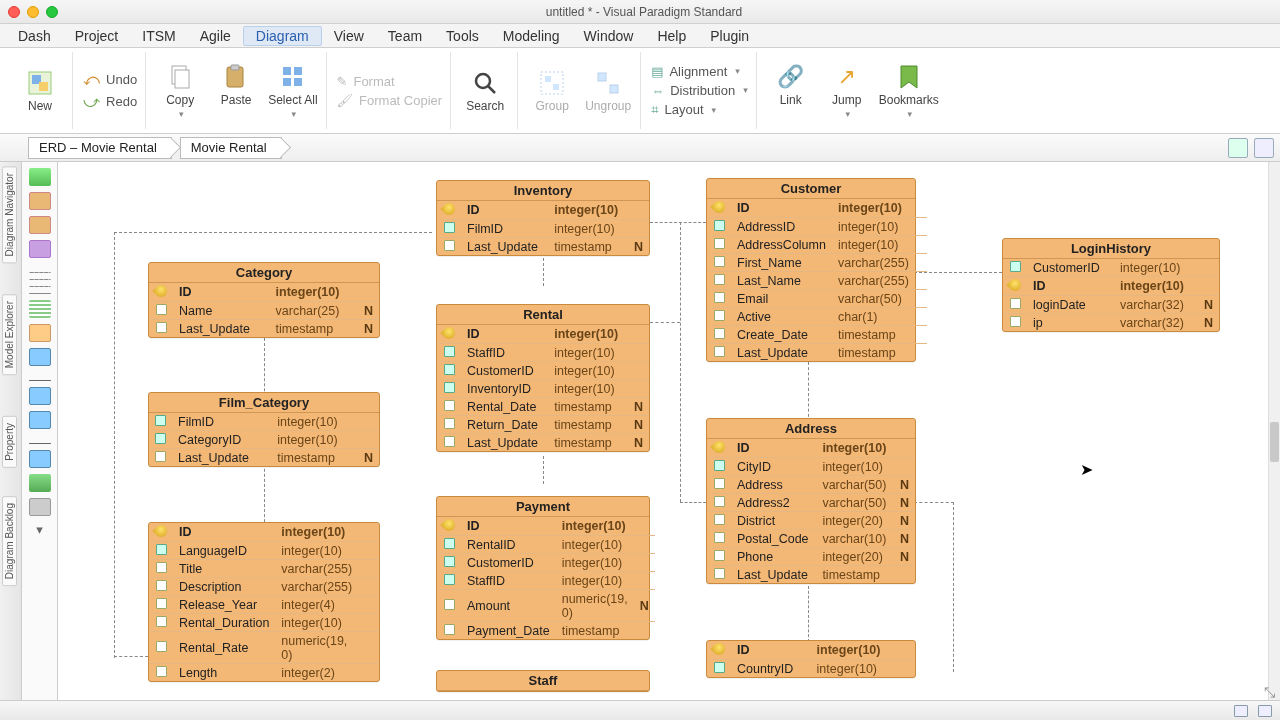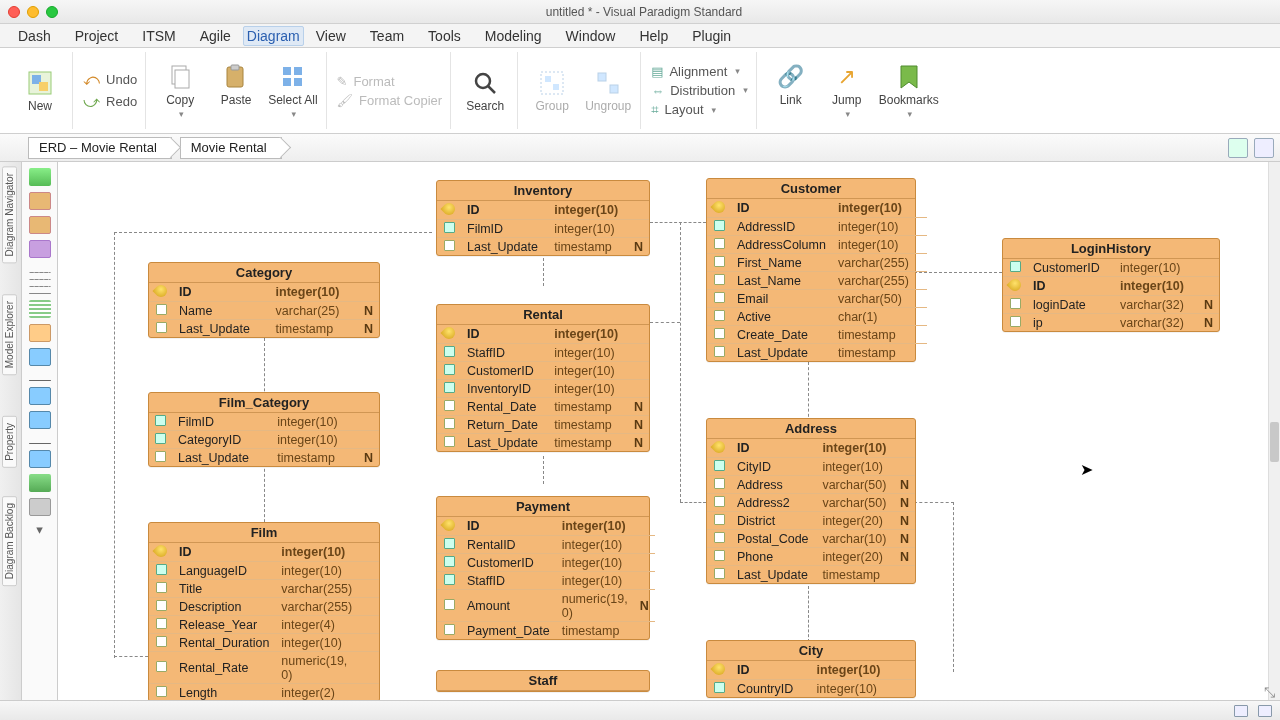--- a/index.html
+++ b/index.html
@@ -6,21 +6,21 @@
 body { width: 1280px; height: 720px; overflow: hidden; background: #ececec; font-size: 13px; color: #222; }
 
 .titlebar { height: 24px; background: linear-gradient(#f6f6f6,#e8e8e8); border-bottom:1px solid #d0d0d0; display:flex; align-items:center; padding:0 8px; position:relative; }
 .traffic { display:flex; gap:7px; }
 .tl { width:12px; height:12px; border-radius:50%; }
 .tl.red{background:#ff5f57;border:1px solid #e33e32;} .tl.yel{background:#febc2e;border:1px solid #e09e00;} .tl.grn{background:#28c840;border:1px solid #17a92d;}
 .win-title { position:absolute; left:0; right:0; text-align:center; font-size:12px; color:#555; pointer-events:none;padding-left:8px;}
 
 .menubar { height: 24px; background:#f4f4f4; border-bottom:1px solid #cfcfcf; display:flex; align-items:center; padding:0 6px; }
 .menubar .menu-item { padding:2px 12px; font-size:14px; color:#333; cursor:default; }
-.menubar .menu-item.active { background:#dfe9f5; color:#2a5fb0; border:1px solid #b8d0ea; border-radius:2px; padding:1px 3px;}
+.menubar .menu-item.active { background:#dfe9f5; color:#2a5fb0; border:1px solid #b8d0ea; border-radius:2px; padding:1px 12px;}
 
 .ribbon { height: 86px; background:#fff; border-bottom:1px solid #cfcfcf; display:flex; align-items:stretch; padding:4px 8px; gap:2px; }
 .ribbon-group { display:flex; flex-direction:column; align-items:center; justify-content:center; padding:0 8px; border-right:1px solid #e4e4e4; gap:2px;}
 .ribbon-group:last-child{border-right:none;}
 .ribbon-big { display:flex; flex-direction:column; align-items:center; gap:2px; font-size:12px; color:#444; min-width:48px;}
 .ribbon-ico { width:28px; height:28px; display:flex; align-items:center; justify-content:center;}
 .ribbon-row { display:flex; gap:8px;}
 .ribbon-vert { display:flex; flex-direction:column; gap:4px; justify-content:center;}
 .ribbon-mini { display:flex; align-items:center; gap:6px; font-size:13px; color:#555;}
 .ribbon-mini.dim { color:#bbb; }
@@ -379,21 +379,20 @@
             </div>
             <div class="row">
               <div class="icell"><span class="keyico attr"></span></div>
               <div class="ncell">Last_Update</div>
               <div class="tcell">timestamp</div>
               <div class="nullcell">N</div>
             </div>
           </div>
         </div>
       <div class="ent" id="ent-Film" style="left:90px; top:360px; width:232px;">
-          <div class="ent-header">Film</div>
           <div class="ent-body">
             <div class="row">
               <div class="icell"><span class="keyico pk"></span></div>
               <div class="ncell pk">ID</div>
               <div class="tcell pk">integer(10)</div>
               <div class="nullcell"></div>
             </div>
             <div class="row">
               <div class="icell"><span class="keyico fk"></span></div>
               <div class="ncell fk">LanguageID</div>
@@ -636,21 +635,20 @@
             </div>
             <div class="row">
               <div class="icell"><span class="keyico attr"></span></div>
               <div class="ncell">Last_Update</div>
               <div class="tcell">timestamp</div>
               <div class="nullcell"></div>
             </div>
           </div>
         </div>
       <div class="ent" id="ent-City" style="left:648px; top:478px; width:210px;">
-          <div class="ent-header">City</div>
           <div class="ent-body">
             <div class="row">
               <div class="icell"><span class="keyico pk"></span></div>
               <div class="ncell pk">ID</div>
               <div class="tcell pk">integer(10)</div>
               <div class="nullcell"></div>
             </div>
             <div class="row">
               <div class="icell"><span class="keyico fk"></span></div>
               <div class="ncell fk">CountryID</div>

